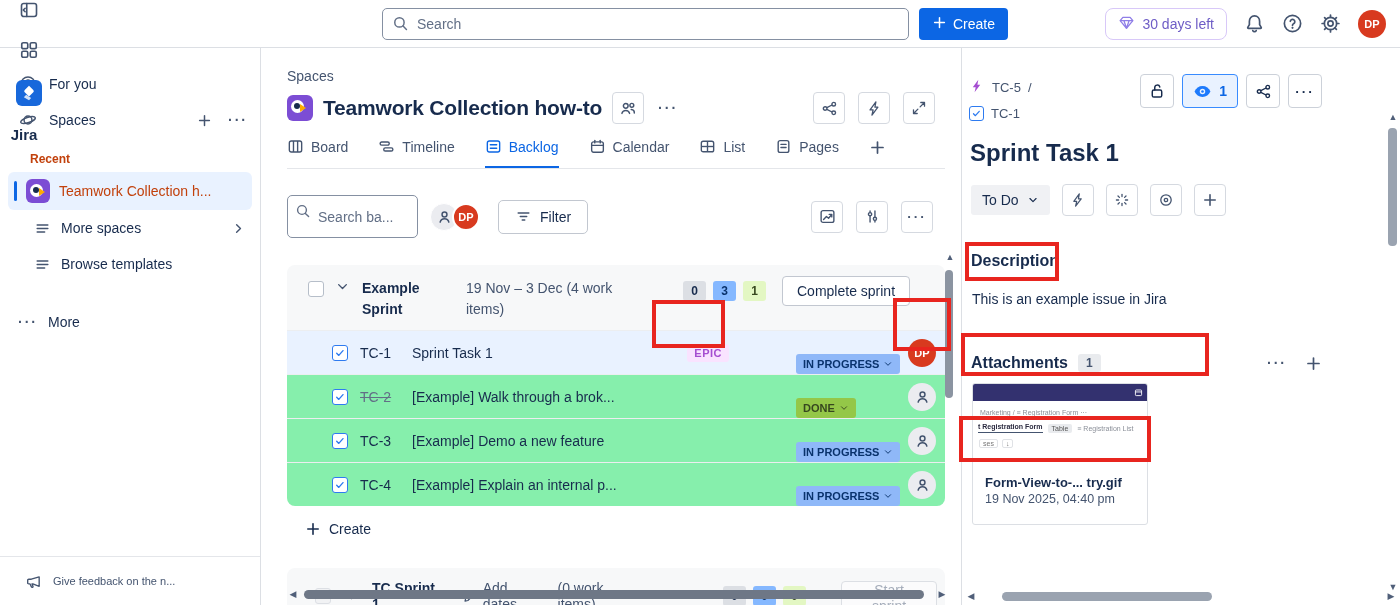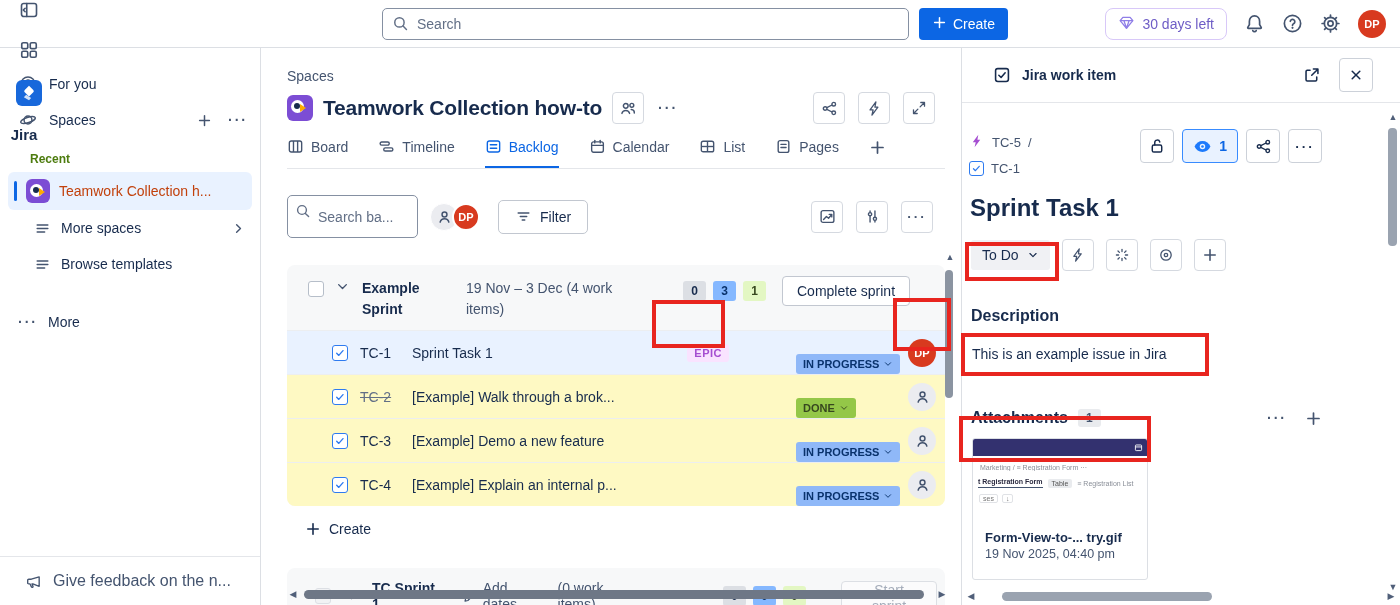--- a/index.html
+++ b/index.html
@@ -27,32 +27,32 @@
   .avatar { border-radius:50%; background:#d83a1f; color:#fff; font-weight:700; display:flex; align-items:center; justify-content:center; }
   .avatar.a28 { width:28px; height:28px; font-size:11px; }
 
   
   .layout { display:flex; height:557px; overflow:hidden; }
 
   
   .sidebar { width:261px; border-right:1px solid #dcdfe4; position:relative; padding-top:18px; flex:none; }
   .sb-item { display:flex; align-items:center; gap:12px; height:36px; padding:0 12px 0 19px; font-size:14px; color:#172b4d; cursor:pointer; }
   .sb-item .grow { flex:1; }
-  .sb-label-recent { font-size:12px; font-weight:700; color:#4d7c0f; padding:14px 0 6px 30px; }
+  .sb-label-recent { font-size:12px; font-weight:700; color:#c2410c; padding:14px 0 6px 30px; }
   .sb-space { display:flex; align-items:center; gap:9px; height:38px; margin:0 8px; border-radius:6px; background:#e9f2ff; padding:0 8px 0 6px; position:relative; cursor:pointer; }
   .sb-space .bar { width:3px; height:20px; background:#0c66e4; border-radius:2px; }
   .space-ic { width:24px; height:24px; border-radius:6px; background:#7c4dd4; position:relative; overflow:hidden; flex:none; }
   .space-ic .c1 { position:absolute; left:4px; top:5px; width:13px; height:13px; border-radius:50%; background:#fff; }
   .space-ic .c2 { position:absolute; left:7px; top:8px; width:6px; height:6px; border-radius:50%; background:#172b4d; }
   .space-ic .c3 { position:absolute; left:13px; top:9px; width:0; height:0; border-top:4px solid transparent; border-bottom:4px solid transparent; border-left:6px solid #ffab00; }
   .sb-space .txt { color:#c2410c; white-space:nowrap; overflow:hidden; }
   .sb-sub { display:flex; align-items:center; gap:10px; height:36px; padding:0 14px 0 34px; font-size:14px; cursor:pointer; }
   .sb-sub .grow { flex:1; }
   .sb-more { display:flex; align-items:center; gap:10px; height:36px; padding:0 14px 0 18px; margin-top:22px; font-size:14px; cursor:pointer; }
-  .sb-foot { position:absolute; left:0; right:0; bottom:0; border-top:1px solid #e4e6ea; padding:15px 10px 15px 25px; display:flex; align-items:center; gap:10px; font-size:16px; color:#44546f; cursor:pointer; background:#fff; }
+  .sb-foot { position:absolute; left:0; right:0; bottom:0; border-top:1px solid #e4e6ea; padding:15px 10px 15px 25px; display:flex; align-items:center; gap:10px; font-size:11px; color:#44546f; cursor:pointer; background:#fff; }
   .dots { letter-spacing:2px; font-weight:700; color:#44546f; }
 
   
   .main { width:700px; flex:none; position:relative; padding:0 16px 0 26px; }
   .crumb { margin-top:20px; font-size:14px; color:#44546f; cursor:pointer; }
   .title-row { display:flex; align-items:center; gap:10px; margin-top:8px; }
   .page-title { font-size:21px; font-weight:700; letter-spacing:-.2px; }
   .sq-btn { width:32px; height:32px; border:1px solid #d5d9e0; background:#fff; border-radius:4px; display:flex; align-items:center; justify-content:center; cursor:pointer; }
   .ghost-btn { background:none; border:none; cursor:pointer; display:flex; align-items:center; justify-content:center; width:28px; height:28px; }
   .title-right { margin-left:auto; display:flex; gap:13px; margin-right:10px; }
@@ -84,21 +84,21 @@
   .sprint-name { font-weight:700; font-size:14px; width:92px; line-height:21px; }
   .sprint-meta { color:#44546f; font-size:14px; width:185px; line-height:21px; margin-left:12px; }
   .counts { display:flex; gap:7px; margin-left:32px; margin-top:3px; }
   .count { min-width:23px; height:20px; border-radius:3px; font-size:12px; font-weight:600; display:flex; align-items:center; justify-content:center; padding:0 4px; color:#172b4d; }
   .count.gray { background:#dcdfe4; }
   .count.blue { background:#85b8ff; color:#09326c; }
   .count.green { background:#e3f7c3; color:#37471f; }
   .sprint-action { margin-left:16px; height:30px; border:1px solid #c2c7d0; background:#fff; border-radius:4px; font-family:inherit; font-size:14px; color:#172b4d; padding:0 14px; cursor:pointer; }
   .sprint-action.disabled { color:#a5adba; background:#fbfbfc; border-color:#dcdfe4; }
 
-  .brow { background:#fef9c3; border-top:1px solid #eceef0; height:44px; display:flex; align-items:center; padding:0 9px 0 45px; cursor:pointer; }
+  .brow { background:#86efac; border-top:1px solid #eceef0; height:44px; display:flex; align-items:center; padding:0 9px 0 45px; cursor:pointer; }
   .brow.selected { background:#e9f2ff; }
   .brow .key { margin-left:12px; width:46px; font-size:14px; color:#172b4d; flex:none; }
   .brow .key.struck { text-decoration:line-through; color:#626f86; }
   .brow .summary { font-size:14px; margin-left:6px; }
   .brow .rgroup { margin-left:auto; display:flex; align-items:center; }
   .epic-pill { background:#f9e3ff; color:#a54ed1; font-size:11px; font-weight:700; letter-spacing:.5px; border-radius:3px; padding:3px 7px; margin-right:67px; cursor:pointer; }
   .status-col { width:112px; flex:none; display:flex;margin-top:23px; }
   .status-pill { display:flex; align-items:center; gap:4px; font-size:11px; font-weight:700; border-radius:3px; padding:4px 7px; cursor:pointer; }
   .status-pill.inprogress { background:#8fb8f8; color:#09326c; }
   .status-pill.done { background:#94c748; color:#37471f; }
@@ -873,42 +873,20 @@
 
     </div>
     <div class="hsb-m">
       <span class="sb-arrow">◀</span>
       <div class="thumb"></div>
       <span class="sb-arrow" style="margin-left:auto">▶</span>
     </div>
   </main>
 
   <aside class="panel">
-    <div class="panel-head">
-      <span>
-          <svg class="ic" width="18" height="18" style="color:#172b4d">
-            <use href="#i-checksq"></use>
-          </svg>
-        </span>
-      <span class="panel-title">Jira work item</span>
-      <span class="right">
-        <span class="ghost-btn">
-            <svg class="ic" width="19" height="19" style="color:#172b4d">
-              <use href="#i-ext"></use>
-            </svg>
-          </span>
-        <button class="btn34">
-            <span>
-              <svg class="ic" width="16" height="16" style="color:#172b4d">
-                <use href="#i-x"></use>
-              </svg>
-            </span>
-          </button>
-      </span>
-    </div>
 
     <div class="panel-body">
       <div class="meta-row">
         <div>
           <div class="bc">
             <span><svg width="16" height="16" style="color:#a54ed1">
                   <use href="#i-boltf"></use>
                 </svg></span>
             <span>TC-5</span>
             <span>/</span>

